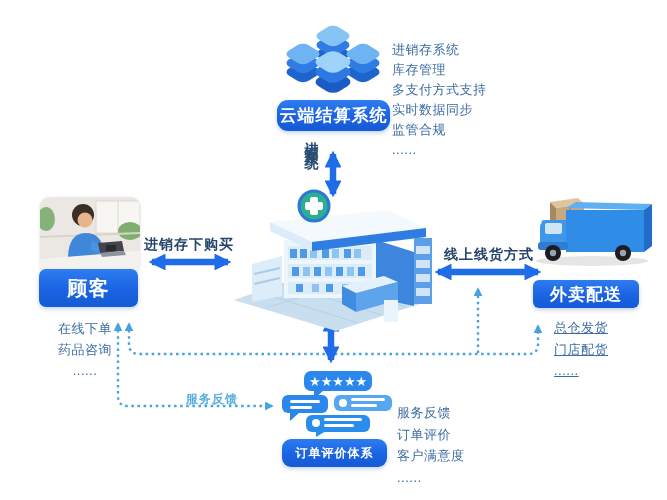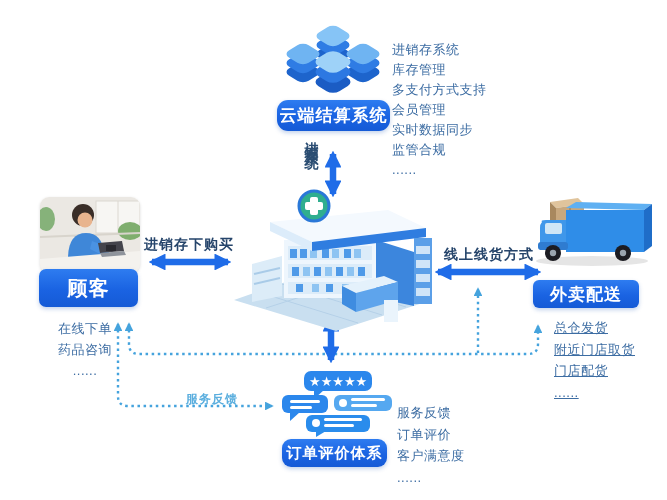--- a/index.html
+++ b/index.html
@@ -12,21 +12,21 @@
   .pill{
     position:absolute;display:flex;align-items:center;justify-content:center;
     background:linear-gradient(180deg,#2e7cf0 0%,#1a63e2 55%,#155ad6 100%);
     color:#fff;font-weight:bold;border-radius:11px;
     box-shadow:0 2px 4px rgba(20,80,180,.25);
     letter-spacing:1px;white-space:nowrap;
   }
   .pill-cloud{left:277px;top:100px;width:113px;height:31px;font-size:17px;}
   .pill-customer{left:39px;top:269px;width:99px;height:38px;font-size:20px;border-radius:7px;}
   .pill-delivery{left:533px;top:280px;width:106px;height:28px;font-size:17px;border-radius:6px;}
-  .pill-review{left:282px;top:439px;width:105px;height:28px;font-size:15px;border-radius:9px;}
+  .pill-review{left:282px;top:439px;width:105px;height:28px;font-size:12px;border-radius:9px;}
   .feature-list{
     position:absolute;margin:0;padding:0;list-style:none;
     color:#3d6da3;font-size:13px;line-height:20px;letter-spacing:.5px;
   }
   .list-cloud{left:392px;top:40px;}
   .list-customer{left:58px;top:318px;line-height:21px;text-align:center;}
   .list-delivery{left:554px;top:317px;line-height:21.5px;text-decoration:underline;}
   .list-review{left:397px;top:402px;line-height:21.5px;}
   .arrow-label{
     position:absolute;color:#26456b;font-weight:bold;font-size:14px;
@@ -103,21 +103,20 @@
       <rect x="-15" y="-15" width="30" height="30" rx="9" fill="#2d78e2" transform="translate(57,52) scale(1,0.62) rotate(45)"></rect>
       <rect x="-15" y="-15" width="30" height="30" rx="9" fill="#9ed2f8" transform="translate(57,42) scale(1,0.62) rotate(45)"></rect>
     </g>
   </svg>
   <div class="pill pill-cloud">云端结算系统</div>
 
   <ul class="feature-list list-cloud">
     <li>进销存系统</li>
     <li>库存管理</li>
     <li>多支付方式支持</li>
-    <li>会员管理</li>
     <li>实时数据同步</li>
     <li>监管合规</li>
     <li>......</li>
   </ul>
 
   <div class="vertical-label">进销存系统</div>
 
   <svg class="abs" style="left:226px;top:180px;" width="214" height="152" viewBox="0 0 214 152">
 
     <polygon points="8,120 106,86 206,120 110,151" fill="#c9dff0"></polygon>
@@ -238,21 +237,20 @@
 
     <circle cx="27" cy="61" r="8" fill="#1c1c22"></circle>
       <circle cx="27" cy="61" r="3.2" fill="#9aa4ae"></circle>
     <circle cx="97" cy="61" r="8" fill="#1c1c22"></circle>
       <circle cx="97" cy="61" r="3.2" fill="#9aa4ae"></circle>
   </svg>
   <div class="pill pill-delivery">外卖配送</div>
 
   <ul class="feature-list list-delivery">
     <li>总仓发货</li>
-    <li>附近门店取货</li>
     <li>门店配货</li>
     <li>......</li>
   </ul>
 
   <svg class="abs" style="left:282px;top:371px;" width="110" height="66" viewBox="0 0 110 66">
     <rect x="22" y="0" width="68" height="20" rx="7" fill="#2b87ec"></rect>
     <text x="27" y="15" font-size="13" fill="#ffffff" font-family="'DejaVu Sans',sans-serif">★★★★★</text>
     <polygon points="32,19 42,19 32,28" fill="#2b87ec"></polygon>
     <rect x="0" y="24" width="46" height="18" rx="6" fill="#2b87ec"></rect>
     <rect x="8" y="29" width="30" height="3" rx="1.5" fill="#fff"></rect>

